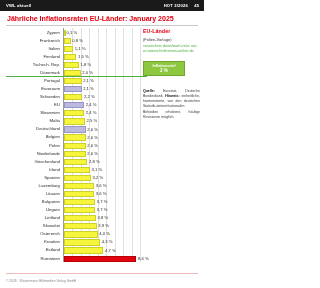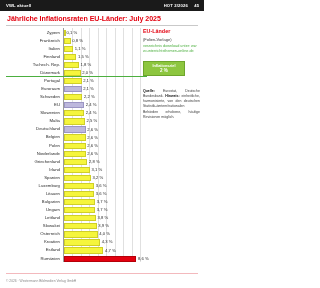--- a/index.html
+++ b/index.html
@@ -108,21 +108,21 @@
 </style>
 </head>
 <body>
 
 <div class="topbar">
   <span class="brand">VWL aktuell</span>
   <span class="issue">HOT 2/2026</span>
   <span class="pageno">45</span>
 </div>
 
-<div class="title">Jährliche Inflationsraten EU-Länder: July 2025</div>
+<div class="title">Jährliche Inflationsraten EU-Länder: January 2025</div>
 <div class="title-rule"></div>
 
 <div class="chart">
   <div class="plot">
       <div class="gridline" style="left: 8.44444px;"></div>
       <div class="gridline" style="left: 16.8889px;"></div>
       <div class="gridline" style="left: 25.3333px;"></div>
       <div class="gridline" style="left: 33.7778px;"></div>
       <div class="gridline" style="left: 42.2222px;"></div>
       <div class="gridline" style="left: 50.6667px;"></div>

